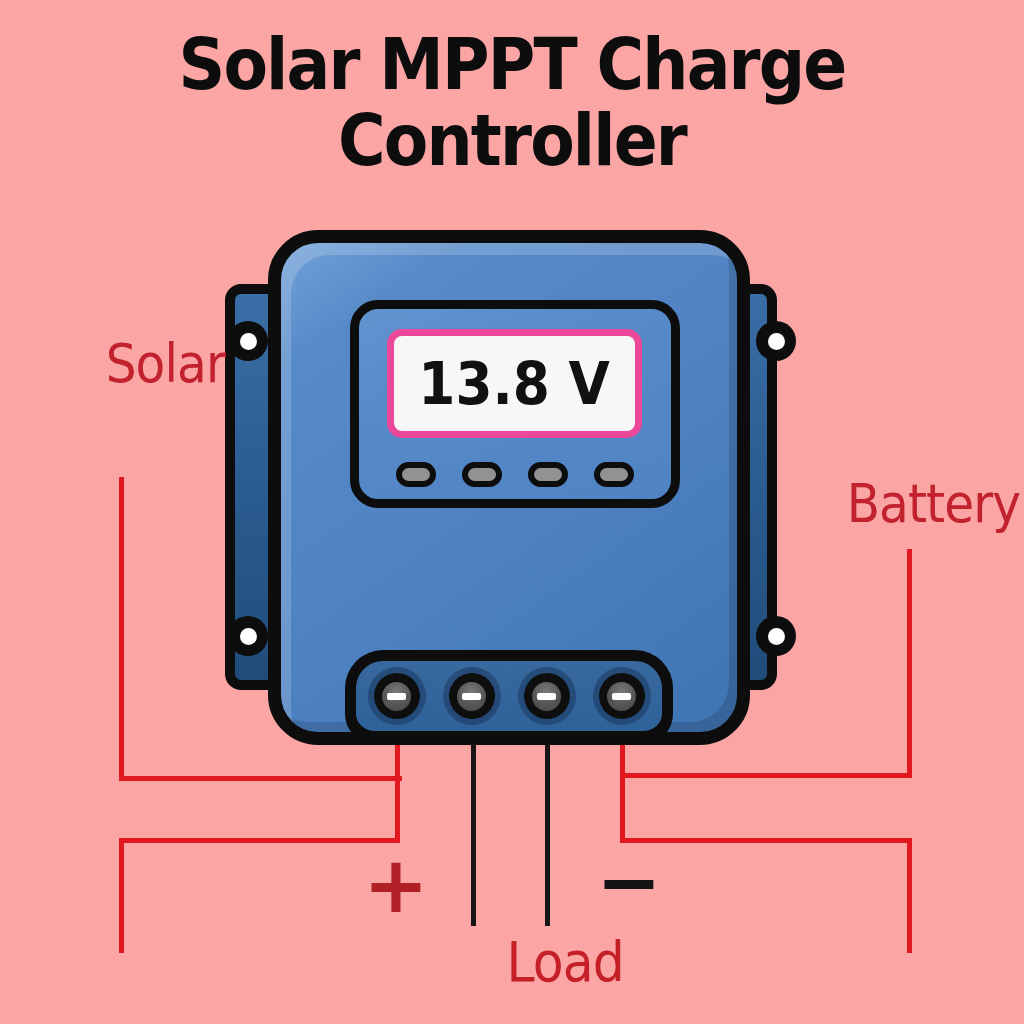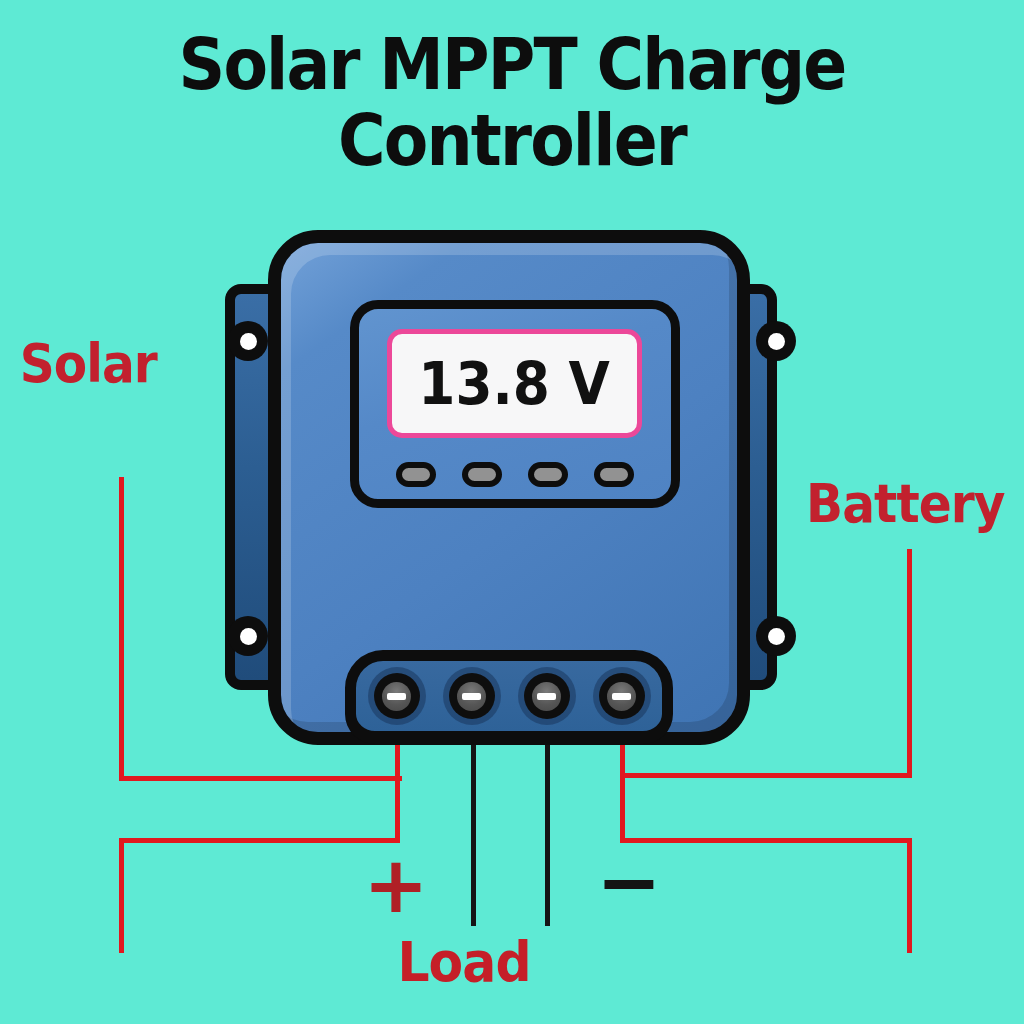--- a/index.html
+++ b/index.html
@@ -5,21 +5,21 @@
   html, body {
     margin: 0;
     padding: 0;
     background: #ffffff;
     font-family: "DejaVu Sans", "Liberation Sans", sans-serif;
   }
   #canvas {
     position: relative;
     width: 1024px;
     height: 1024px;
-    background: #5eead4;
+    background: #fca5a5;
     overflow: hidden;
   }
   .abs { position: absolute; }
 
   
   .title {
     left: 0; top: 26px; width: 1024px;
     text-align: center;
     color: #0d0d0d;
     font-weight: bold;
@@ -70,21 +70,21 @@
     left: 350px; top: 300px; width: 330px; height: 208px;
     background: linear-gradient(160deg, #6194cf 0%, #5589c8 40%, #4f83c3 100%);
     border: 9px solid #0d0d0d;
     border-radius: 28px;
     box-sizing: border-box;
     z-index: 5;
   }
   .lcd {
     left: 387px; top: 329px; width: 255px; height: 109px;
     background: #f7f7f8;
-    border: 5px solid #ec4899;
+    border: 7px solid #ec4899;
     border-radius: 15px;
     box-sizing: border-box;
     z-index: 6;
     display: flex; align-items: center; justify-content: center;
   }
   .lcd-value {
     color: #111111;
     font-size: 58px;
     font-weight: bold;
     letter-spacing: 0px;
@@ -138,22 +138,22 @@
   }
 
   
   .wire { z-index: 1; }
   .wire.red   { background: #e1181f; }
   .wire.black { background: #151515; }
 
   
   .diagram-label {
     color: #c2212e;
-    font-weight: bold;
-    text-align: left;
+    font-weight: normal;
+    text-align: right;
     letter-spacing: -1px;
     z-index: 8;
   }
   .solar-label { left: 12px; top: 330px; width: 220px; font-size: 54px; line-height: 67px; }
   .battery-label { left: 795px; top: 474px; width: 235px; font-size: 54px; line-height: 60px; }
   .load-label { left: 390px; top: 932px; width: 240px; font-size: 56px; line-height: 60px; color: #c51f28; }
   .diagram-label .lspan { display: inline-block; transform: scaleX(0.9); transform-origin: 50% 50%; white-space: nowrap; }
 
   .polarity {
     width: 80px; height: 80px;

